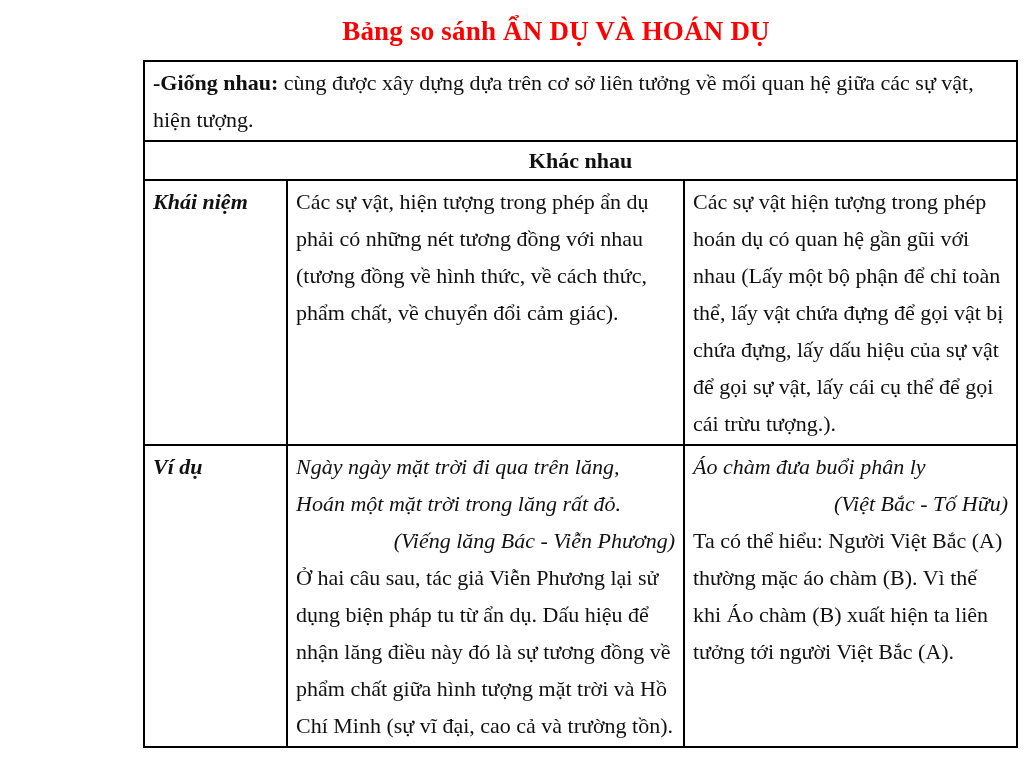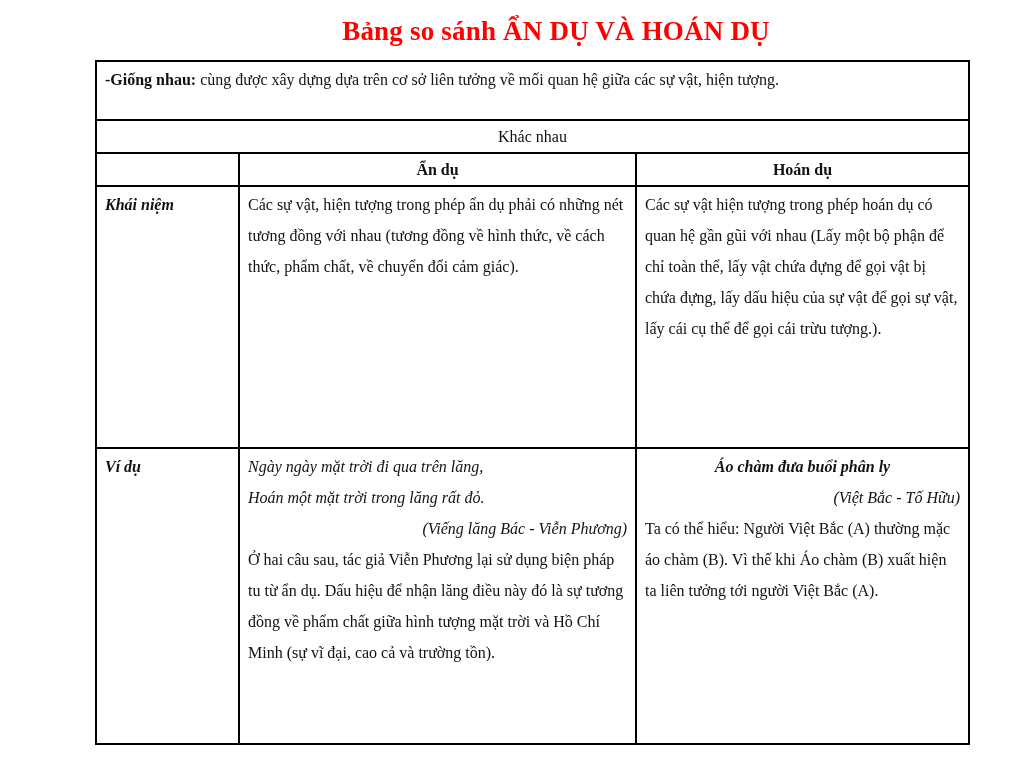--- a/index.html
+++ b/index.html
@@ -21,39 +21,39 @@
   .doc-title {
     margin: 16px 0 13px 0;
     text-align: center;
     font-size: 27px;
     font-weight: bold;
     letter-spacing: 0.2px;
   }
   table.cmp {
     border-collapse: collapse;
     table-layout: fixed;
-    margin-left: 51px;
+    margin-left: 99px;
     width: 873px;
-    font-size: 16px;
-    line-height: 31px;
+    font-size: 22px;
+    line-height: 37px;
   }
   table.cmp td {
     border: 2px solid #000000;
     vertical-align: top;
     padding: 2px 8px;
   }
   col.c-label { width: 143px; }
   col.c-andu  { width: 397px; }
   col.c-hoandu{ width: 333px; }
 
   tr.row-similar td { height: 53px; }
   tr.row-diff td {
     height: 24px;
     text-align: center;
-    font-weight: normal;
+    font-weight: bold;
     padding-top: 0;
     padding-bottom: 0;
   }
   tr.row-colhead td {
     height: 27px;
     text-align: center;
     font-weight: bold;
     padding-top: 0;
     padding-bottom: 0;
   }
@@ -63,21 +63,21 @@
   td.row-label {
     font-weight: bold;
     font-style: italic;
   }
   .bold-inline { font-weight: bold; }
   .poem-line { font-style: italic; }
   .poem-source {
     font-style: italic;
     text-align: right;
   }
-  .poem-centered { text-align: center; font-weight: bold; }
+  .poem-centered { text-align: left; }
 </style>
 </head>
 <body>
 
 <div class="page">
 
   <div class="doc-title" style="color: rgb(255, 0, 0);">Bảng so sánh ẨN DỤ VÀ HOÁN DỤ</div>
 
   <table class="cmp">
     <colgroup>
@@ -90,25 +90,20 @@
         <tr class="row-similar">
       <td colspan="3">
         <span class="bold-inline">-Giống nhau:</span><span> cùng được xây dựng dựa trên cơ sở liên tưởng về mối quan hệ giữa các sự vật, hiện tượng.</span>
       </td>
     </tr>
 
     <tr class="row-diff">
       <td colspan="3">Khác nhau</td>
     </tr>
 
-    <tr class="row-colhead">
-      <td></td>
-      <td>Ẩn dụ</td>
-      <td>Hoán dụ</td>
-    </tr>
 
     <tr class="row-concept">
       <td class="row-label">Khái niệm</td>
       <td>Các sự vật, hiện tượng trong phép ẩn dụ phải có những nét tương đồng với nhau (tương đồng về hình thức, về cách thức, phẩm chất, về chuyển đổi cảm giác).</td>
       <td>Các sự vật hiện tượng trong phép hoán dụ có quan hệ gần gũi với nhau (Lấy một bộ phận để chỉ toàn thể, lấy vật chứa đựng để gọi vật bị chứa đựng, lấy dấu hiệu của sự vật để gọi sự vật, lấy cái cụ thể để gọi cái trừu tượng.).</td>
     </tr>
 
     <tr class="row-example">
       <td class="row-label">Ví dụ</td>
       <td>

